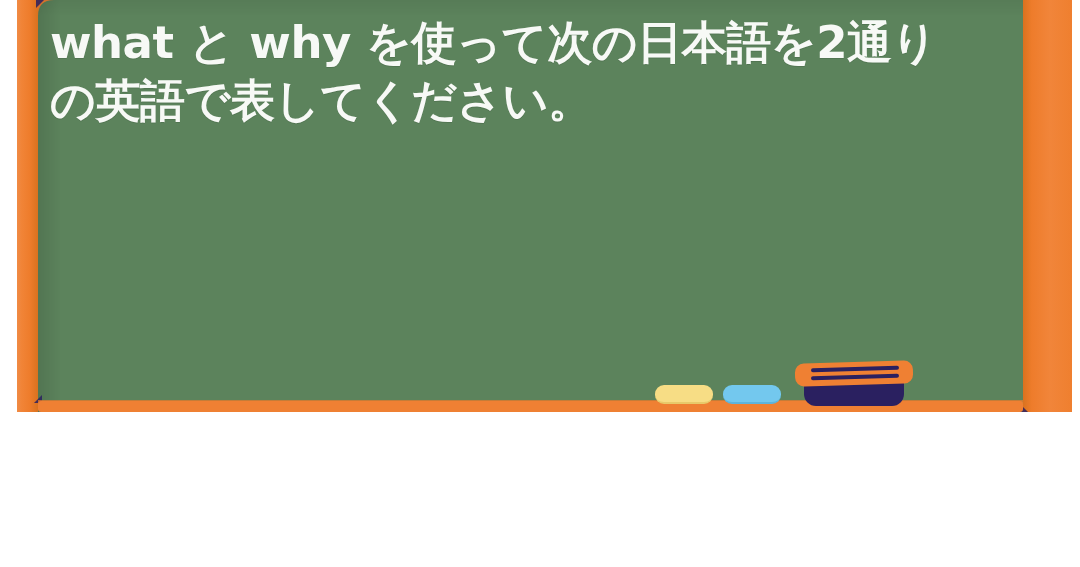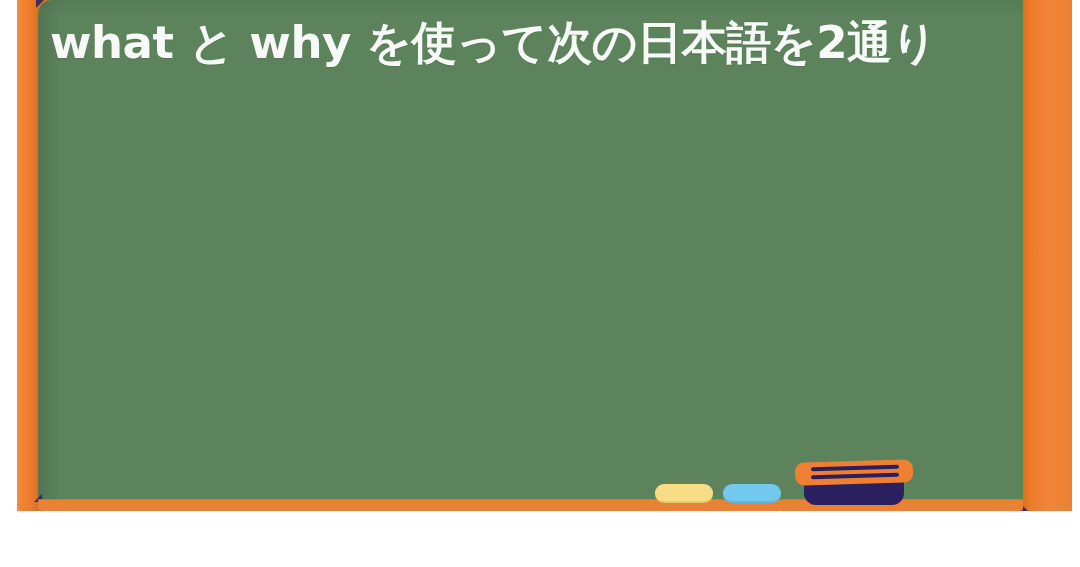--- a/index.html
+++ b/index.html
@@ -8,21 +8,21 @@
     padding: 0;
     background: #ffffff;
   }
   body {
     font-family: "DejaVu Sans", "Liberation Sans", sans-serif;
   }
 
   .stage {
     position: relative;
     width: 1080px;
-    height: 511px;
+    height: 412px;
     overflow: hidden;
     background: #ffffff;
   }
 
   
   .board-frame {
     position: absolute;
     left: 0;
     top: 0;
     width: 1080px;
@@ -235,20 +235,21 @@
 
   <div class="page-edge-left"></div>
   <div class="page-edge-right"></div>
 
   <div class="nick tl"></div>
   <div class="nick bl"></div>
   <div class="nick br"></div>
 
   <div class="board-text">
     <div class="line-main">what と why を使って次の日本語を2通り</div>
+    <div class="line-main">の英語で表してください。</div>
     <div class="spacer-gap"></div>
   </div>
 
   <div class="tray-lip"></div>
   <div class="chalk-tray"></div>
 
   <div class="chalk chalk-yellow"></div>
   <div class="chalk chalk-blue"></div>
 
   <div class="eraser">

